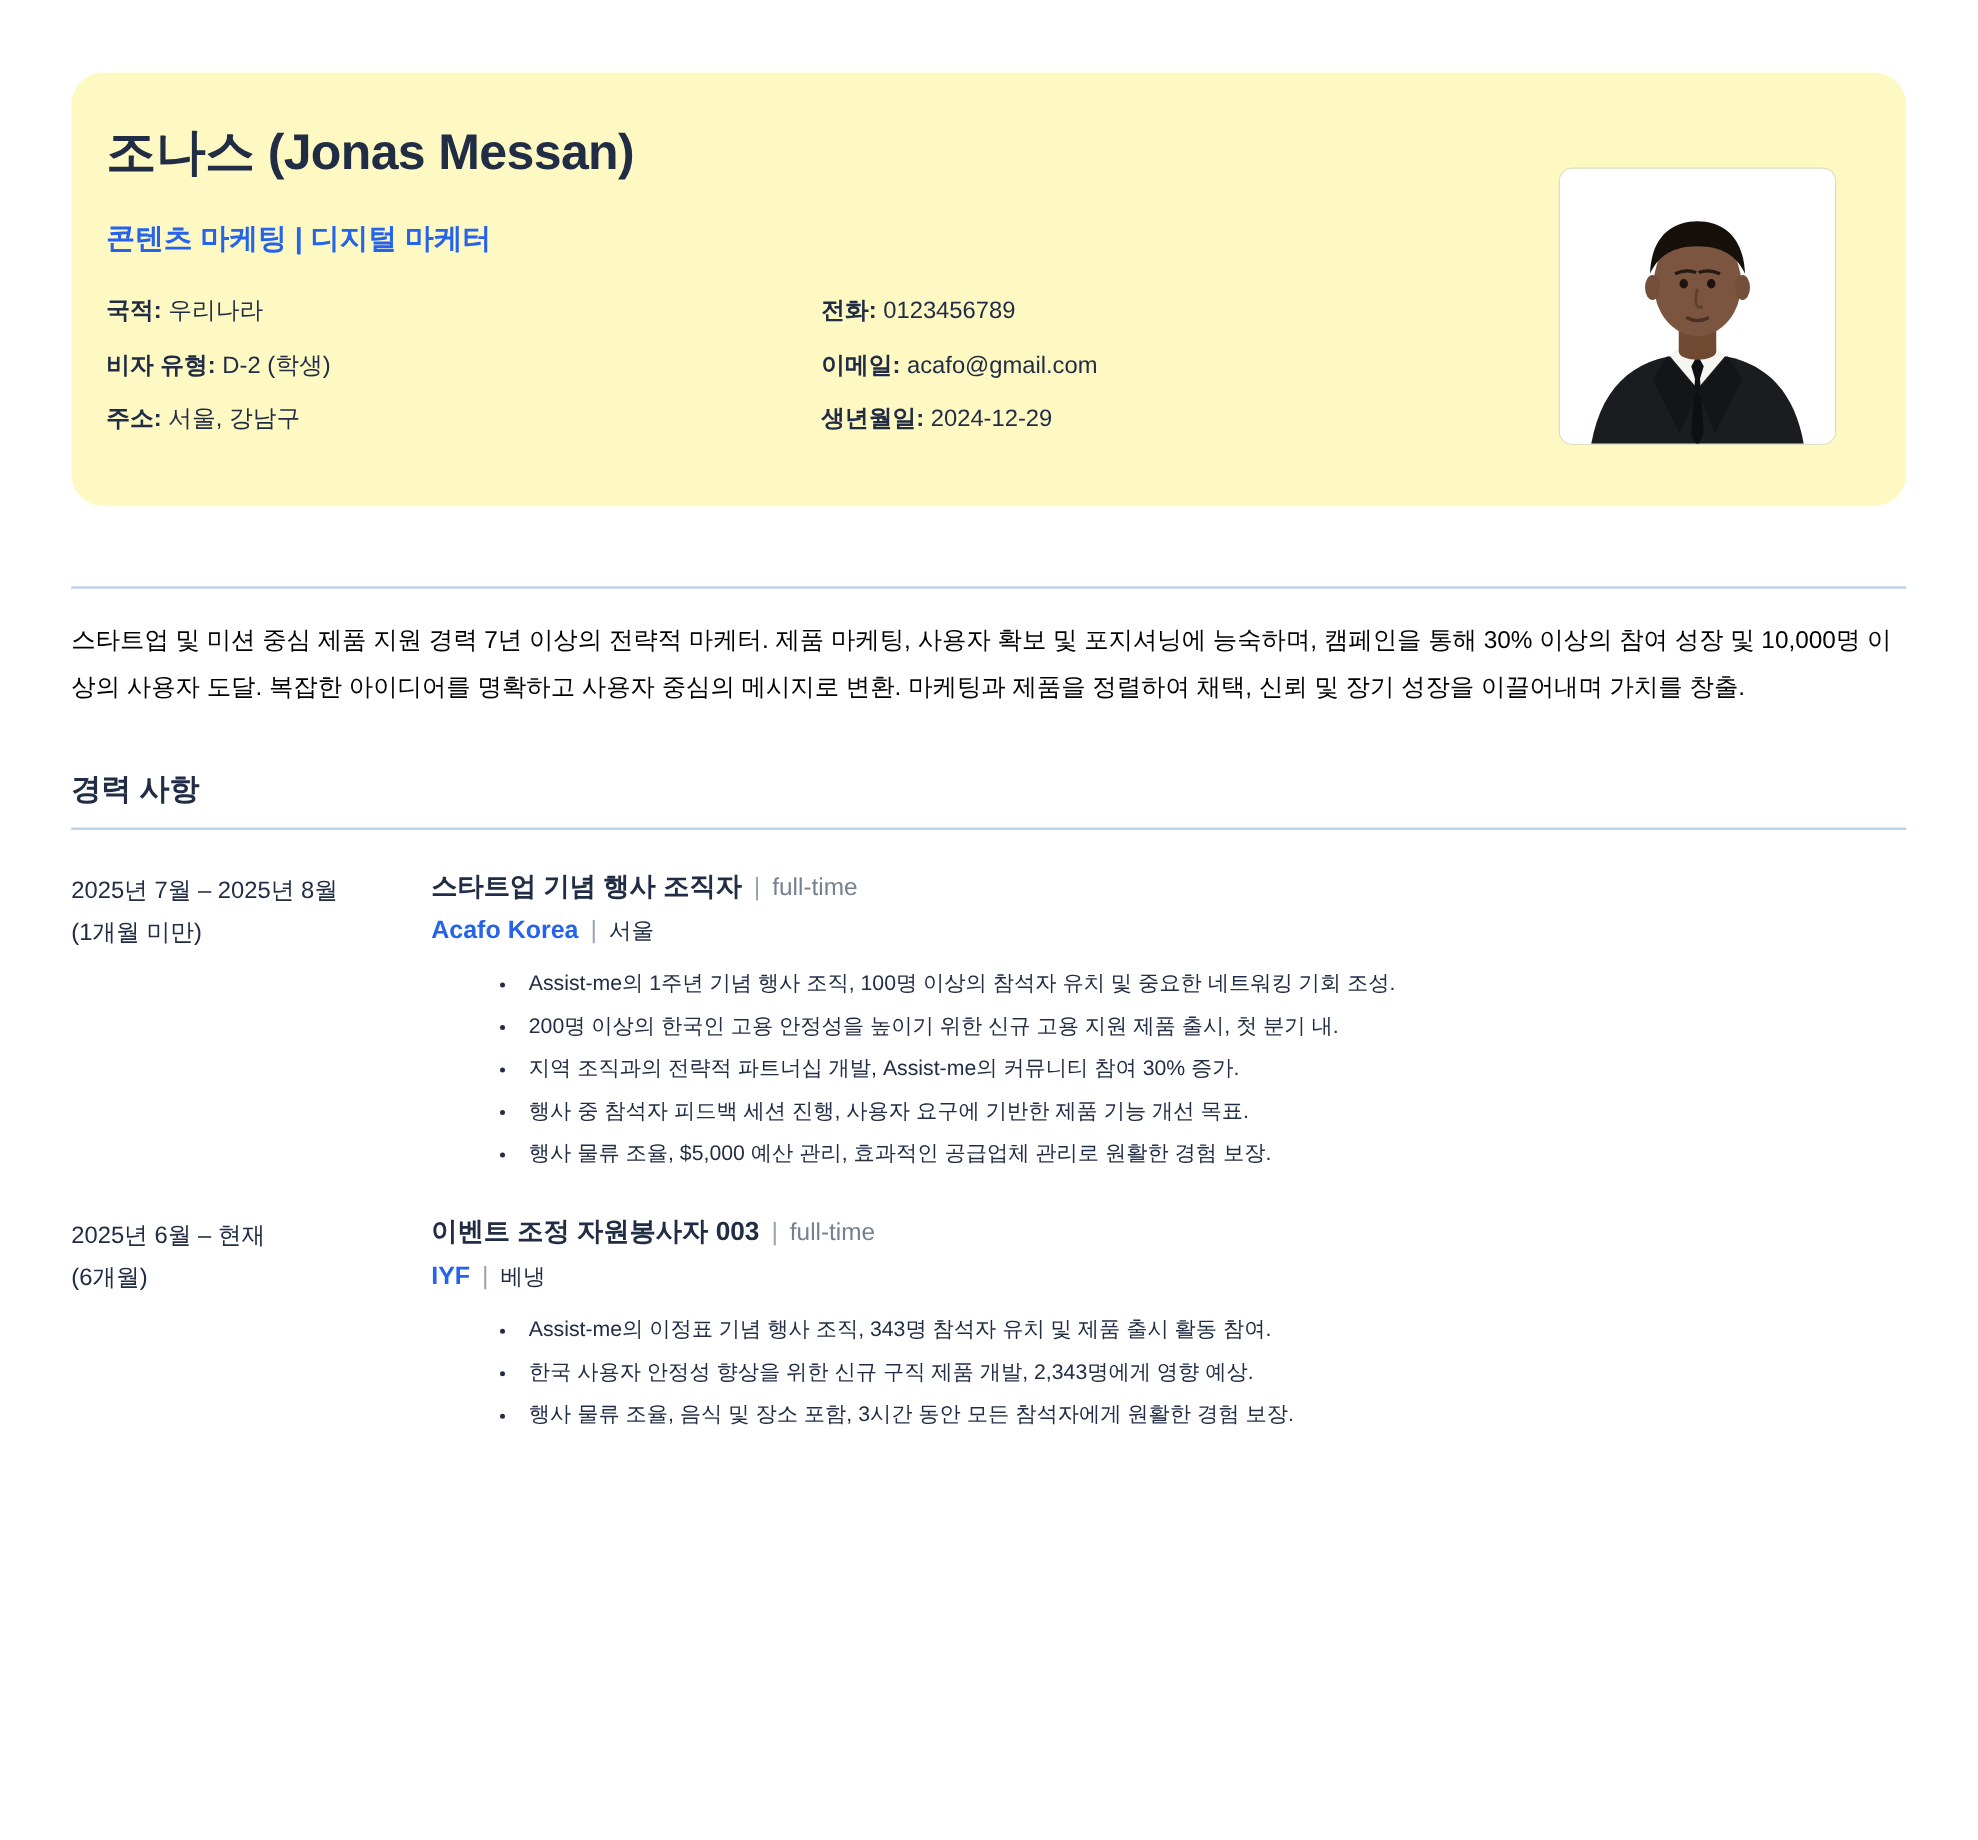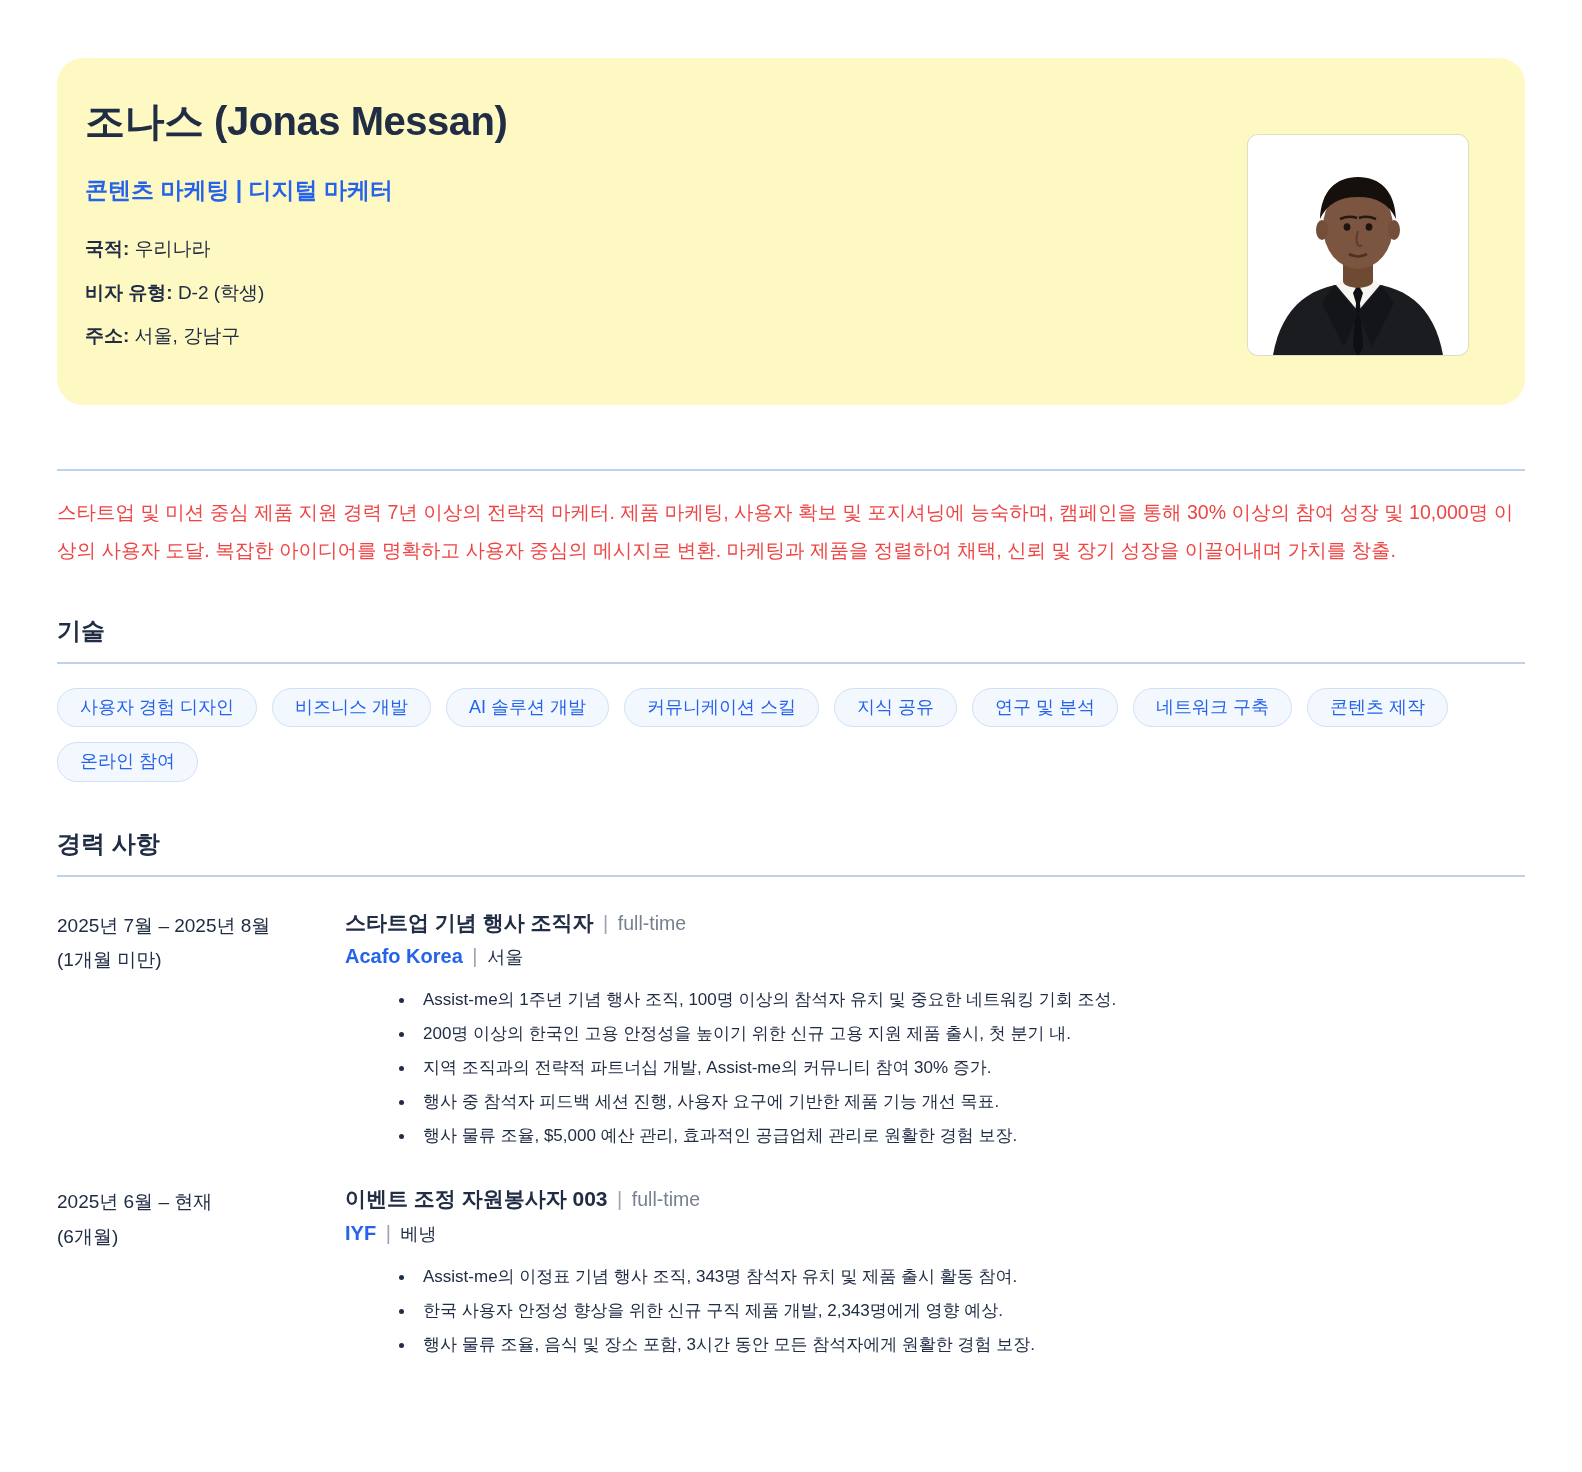--- a/index.html
+++ b/index.html
@@ -38,21 +38,21 @@
   .section { margin-top:64px; }
   .section + .section { margin-top:46px; }
   .section-head {
     font-size:24px; font-weight:800; color:#212d45;
     padding-bottom:15px;
   }
   .section-underline { border:none; border-top:2.5px solid #bed3ea; height:0; }
 
   .summary-text {
     margin-top:22px;
-    font-size:19.5px; line-height:1.95; color:#ef4444;
+    font-size:19.5px; line-height:1.95; color:#000000;
     max-width:1468px;
   }
 
   
   .skills-list { margin-top:24px; display:flex; flex-wrap:wrap; gap:15px 15px; }
   .pill {
     display:inline-block;
     border:1.5px solid #cfe0f8;
     background:#f3f8fe;
     color:#2563eb;
@@ -86,20 +86,25 @@
 
   <div class="header-card">
     <h1 class="name">조나스 (Jonas Messan)</h1>
     <div class="subtitle">콘텐츠 마케팅 | 디지털 마케터</div>
     <div class="info-grid">
       <div class="info-col">
           <div class="info-row"><span class="info-label">국적:</span> <span class="info-value">우리나라</span></div>
           <div class="info-row"><span class="info-label">비자 유형:</span> <span class="info-value">D-2 (학생)</span></div>
           <div class="info-row"><span class="info-label">주소:</span> <span class="info-value">서울, 강남구</span></div>
         </div>
+      <div class="info-col">
+          <div class="info-row"><span class="info-label">전화:</span> <span class="info-value">0123456789</span></div>
+          <div class="info-row"><span class="info-label">이메일:</span> <span class="info-value">acafo@gmail.com</span></div>
+          <div class="info-row"><span class="info-label">생년월일:</span> <span class="info-value">2024-12-29</span></div>
+        </div>
     </div>
 
     <div class="photo-frame">
       <svg viewBox="0 0 220 220" aria-hidden="true">
         <rect width="220" height="220" fill="#ffffff"></rect>
 
         <path d="M110 148 c-46 0 -76 22 -85 72 l0 10 h170 l0 -10 c-9 -50 -39 -72 -85 -72 z" fill="#1b1c20"></path>
 
         <path d="M88 150 l22 26 22 -26 -8 -8 h-28 z" fill="#f5f5f2"></path>
 
@@ -126,35 +131,20 @@
         <path d="M101 119 q9 5 18 0" stroke="#4a3124" stroke-width="2.6" fill="none"></path>
       </svg>
     </div>
   </div>
 
   <section class="section">
     <hr class="section-underline">
     <p class="summary-text">스타트업 및 미션 중심 제품 지원 경력 7년 이상의 전략적 마케터. 제품 마케팅, 사용자 확보 및 포지셔닝에 능숙하며, 캠페인을 통해 30% 이상의 참여 성장 및 10,000명 이상의 사용자 도달. 복잡한 아이디어를 명확하고 사용자 중심의 메시지로 변환. 마케팅과 제품을 정렬하여 채택, 신뢰 및 장기 성장을 이끌어내며 가치를 창출.</p>
   </section>
 
-  <section class="section">
-    <h2 class="section-head">기술</h2>
-    <hr class="section-underline">
-    <div class="skills-list">
-        <span class="pill">사용자 경험 디자인</span>
-        <span class="pill">비즈니스 개발</span>
-        <span class="pill">AI 솔루션 개발</span>
-        <span class="pill">커뮤니케이션 스킬</span>
-        <span class="pill">지식 공유</span>
-        <span class="pill">연구 및 분석</span>
-        <span class="pill">네트워크 구축</span>
-        <span class="pill">콘텐츠 제작</span>
-        <span class="pill">온라인 참여</span>
-      </div>
-  </section>
 
   <section class="section">
     <h2 class="section-head">경력 사항</h2>
     <hr class="section-underline">
     <div class="entries">
         <div class="entry">
           <div class="entry-dates">
             <div>2025년 7월 – 2025년 8월</div>
             <div>(1개월 미만)</div>
           </div>

